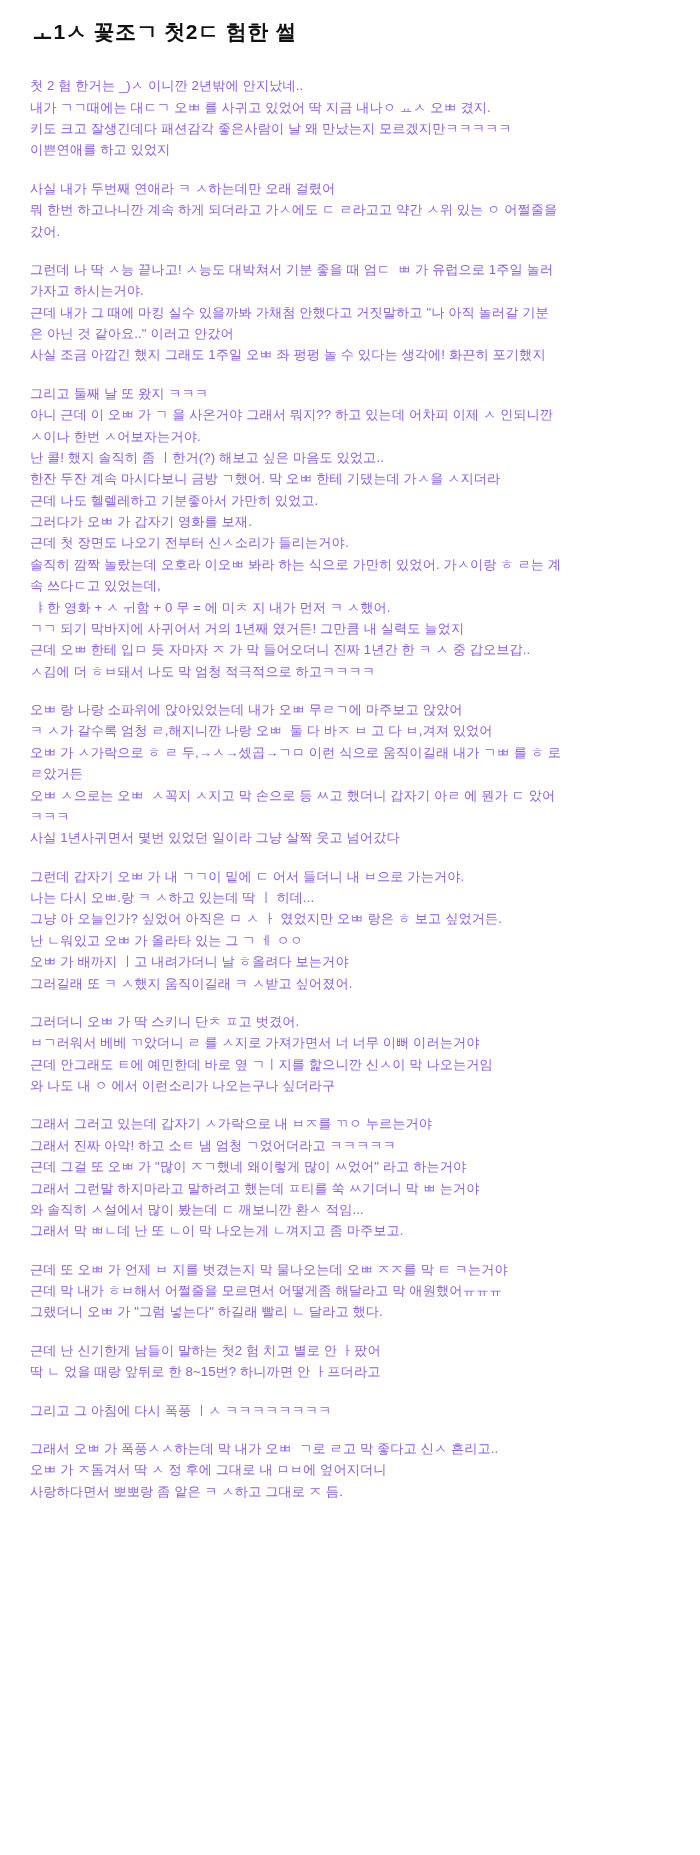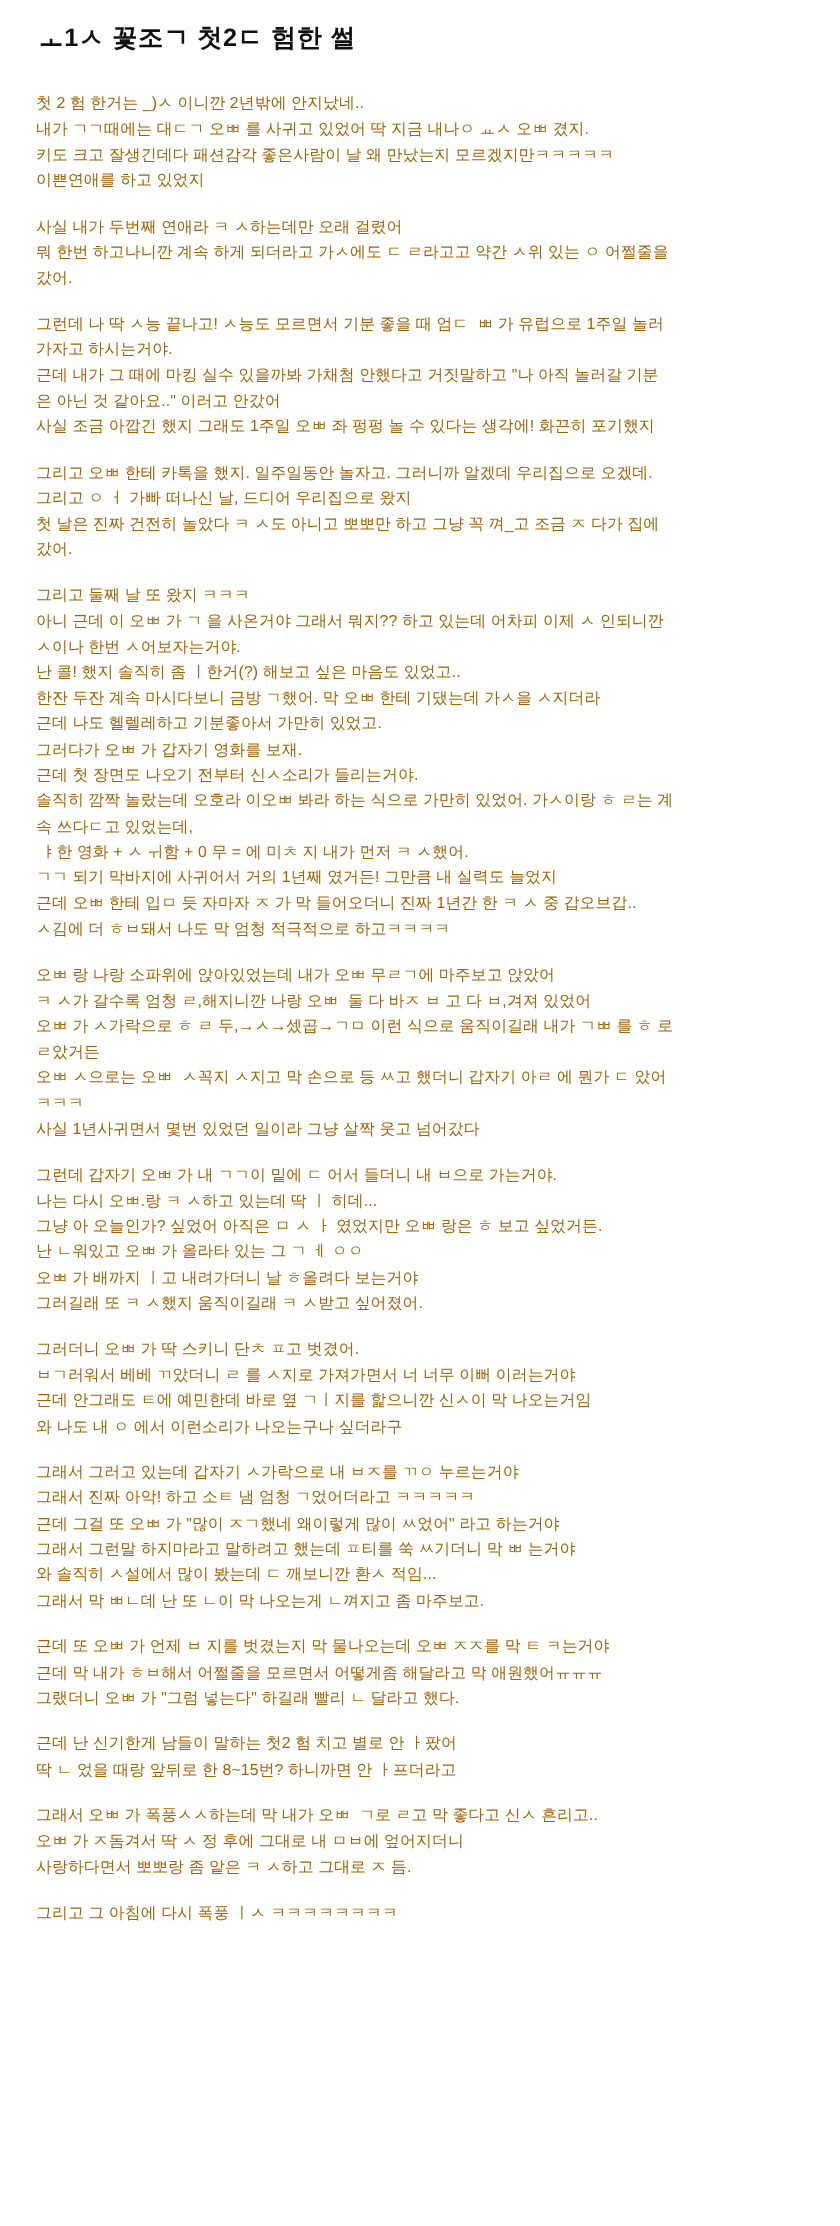--- a/index.html
+++ b/index.html
@@ -24,21 +24,21 @@
     font-size: 21px;
     font-weight: bold;
     letter-spacing: 0.5px;
     color: #111111;
     margin: 0 0 30px 2px;
     line-height: 1.3;
   }
   .body-text {
     font-size: 13.2px;
     line-height: 1.62;
-    color: #a16207;
+    color: #8b5cf6;
     letter-spacing: 0.1px;
   }
   .para {
     margin: 0 0 17px 0;
     white-space: pre-wrap;
     word-break: break-word;
   }
   .para:last-child {
     margin-bottom: 0;
   }
@@ -48,26 +48,23 @@
 
 <div class="page">
   <h1 class="title">ㅗ1ㅅ 꽃조ㄱ  첫2ㄷ 험한 썰</h1>
   <div class="body-text">
     <p class="para">첫 2 험 한거는 _)ㅅ 이니깐 2년밖에 안지났네..
 내가 ㄱㄱ때에는 대ㄷㄱ 오ㅃ 를 사귀고 있었어 딱 지금 내나ㅇ ㅛㅅ 오ㅃ 겼지.
 키도 크고 잘생긴데다 패션감각 좋은사람이 날 왜 만났는지 모르겠지만ㅋㅋㅋㅋㅋ
 이쁜연애를 하고 있었지</p>
     <p class="para">사실 내가 두번째 연애라 ㅋ ㅅ하는데만 오래 걸렸어
 뭐 한번 하고나니깐 계속 하게 되더라고 가ㅅ에도 ㄷ ㄹ라고고 약간 ㅅ위 있는 ㅇ 어쩔줄을 갔어.</p>
-    <p class="para">그런데 나 딱 ㅅ능 끝나고! ㅅ능도 모르면서 기분 좋을 때 엄ㄷ  ㅃ 가 유럽으로 1주일 놀러가자고 하시는거야.
+    <p class="para">그런데 나 딱 ㅅ능 끝나고! ㅅ능도 대박쳐서 기분 좋을 때 엄ㄷ  ㅃ 가 유럽으로 1주일 놀러가자고 하시는거야.
 근데 내가 그 때에 마킹 실수 있을까봐 가채첨 안했다고 거짓말하고 "나 아직 놀러갈 기분은 아닌 것 같아요.." 이러고 안갔어
 사실 조금 아깝긴 했지 그래도 1주일 오ㅃ 좌 펑펑 놀 수 있다는 생각에! 화끈히 포기했지</p>
-    <p class="para">그리고 오ㅃ 한테 카톡을 했지. 일주일동안 놀자고. 그러니까 알겠데 우리집으로 오겠데.
-그리고 ㅇ ㅓ 가빠 떠나신 날, 드디어 우리집으로 왔지
-첫 날은 진짜 건전히 놀았다 ㅋ ㅅ도 아니고 뽀뽀만 하고 그냥 꼭 껴_고 조금 ㅈ 다가 집에 갔어.</p>
     <p class="para">그리고 둘째 날 또 왔지 ㅋㅋㅋ
 아니 근데 이 오ㅃ 가 ㄱ 을 사온거야 그래서 뭐지?? 하고 있는데 어차피 이제 ㅅ 인되니깐 ㅅ이나 한번 ㅅ어보자는거야.
 난 콜! 했지 솔직히 좀 ㅣ한거(?) 해보고 싶은 마음도 있었고..
 한잔 두잔 계속 마시다보니 금방 ㄱ했어. 막 오ㅃ 한테 기댔는데 가ㅅ을 ㅅ지더라
 근데 나도 헬렐레하고 기분좋아서 가만히 있었고.
 그러다가 오ㅃ 가 갑자기 영화를 보재.
 근데 첫 장면도 나오기 전부터 신ㅅ소리가 들리는거야.
 솔직히 깜짝 놀랐는데 오호라 이오ㅃ 봐라 하는 식으로 가만히 있었어. 가ㅅ이랑 ㅎ ㄹ는 계속 쓰다ㄷ고 있었는데,
  ㅑ한 영화 + ㅅ ㅟ함 + 0 무 = 에 미ㅊ 지 내가 먼저 ㅋ ㅅ했어.
 ㄱㄱ 되기 막바지에 사귀어서 거의 1년째 였거든! 그만큼 내 실력도 늘었지
@@ -92,18 +89,18 @@
 그래서 진짜 아악! 하고 소ㅌ 냄 엄청 ㄱ었어더라고 ㅋㅋㅋㅋㅋ
 근데 그걸 또 오ㅃ 가 "많이 ㅈㄱ했네 왜이렇게 많이 ㅆ었어" 라고 하는거야
 그래서 그런말 하지마라고 말하려고 했는데 ㅍ티를 쑥 ㅆ기더니 막 ㅃ 는거야
 와 솔직히 ㅅ설에서 많이 봤는데 ㄷ 깨보니깐 환ㅅ 적임...
 그래서 막 ㅃㄴ데 난 또 ㄴ이 막 나오는게 ㄴ껴지고 좀 마주보고.</p>
     <p class="para">근데 또 오ㅃ 가 언제 ㅂ 지를 벗겼는지 막 물나오는데 오ㅃ ㅈㅈ를 막 ㅌ ㅋ는거야
 근데 막 내가 ㅎㅂ해서 어쩔줄을 모르면서 어떻게좀 해달라고 막 애원했어ㅠㅠㅠ
 그랬더니 오ㅃ 가 "그럼 넣는다" 하길래 빨리 ㄴ 달라고 했다.</p>
     <p class="para">근데 난 신기한게 남들이 말하는 첫2 험 치고 별로 안 ㅏ팠어
 딱 ㄴ 었을 때랑 앞뒤로 한 8~15번? 하니까면 안 ㅏ프더라고</p>
+    <p class="para">그리고 그 아침에 다시 폭풍 ㅣㅅ ㅋㅋㅋㅋㅋㅋㅋㅋ</p>
     <p class="para">그래서 오ㅃ 가 폭풍ㅅㅅ하는데 막 내가 오ㅃ  ㄱ로 ㄹ고 막 좋다고 신ㅅ 흔리고..
 오ㅃ 가 ㅈ돔겨서 딱 ㅅ 정 후에 그대로 내 ㅁㅂ에 엎어지더니
 사랑하다면서 뽀뽀랑 좀 앝은 ㅋ ㅅ하고 그대로 ㅈ 듬.</p>
-    <p class="para">그리고 그 아침에 다시 폭풍 ㅣㅅ ㅋㅋㅋㅋㅋㅋㅋㅋ</p>
   </div>
 </div>
 
 </body></html>

